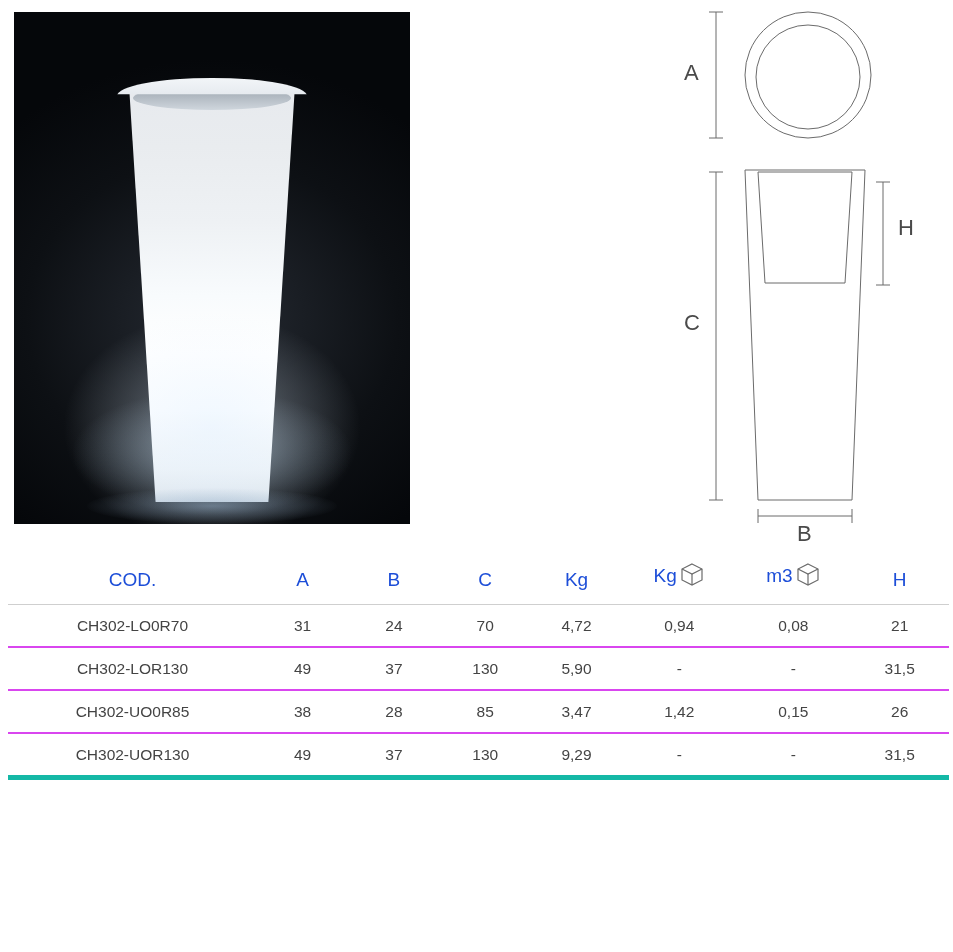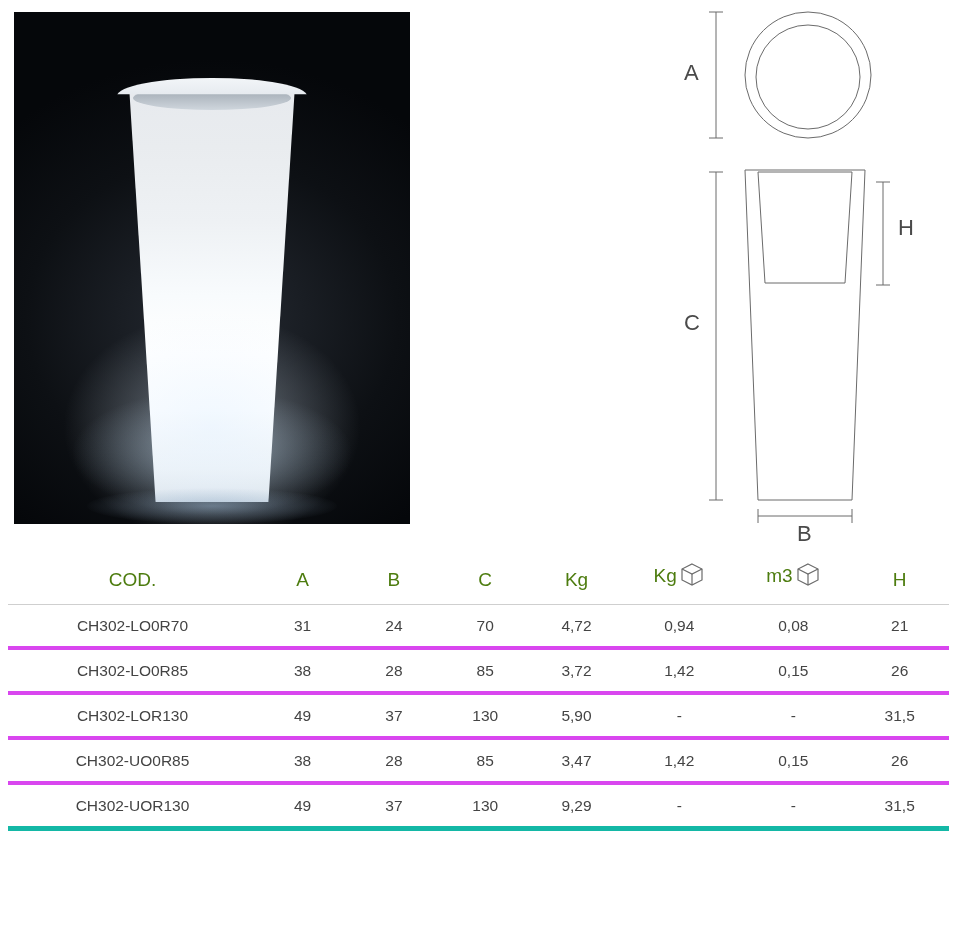--- a/index.html
+++ b/index.html
@@ -133,26 +133,26 @@
     font-weight: normal;
     text-align: center;
     font-size: 15.5px;
     color: #444;
     padding: 0;
     height: 41px;
     vertical-align: middle;
   }
   table.spec thead th {
     font-size: 19px;
-    color: #4d7c0f;
+    color: #1d4ed8;
     height: 48px;
     border-bottom: 1px solid #cfcfcf;
   }
   table.spec tbody tr {
-    border-bottom: 4px solid #d946ef;
+    border-bottom: 2px solid #d946ef;
   }
   table.spec tbody tr:last-child {
     border-bottom: 5px solid #14b8a6;
   }
   .col-cod { width: 240px; }
   .col-n { width: 88px; }
   .col-kg2 { width: 110px; }
   .col-m3 { width: 110px; }
   .col-h { width: 95px; }
   .hdr-with-icon {
@@ -265,30 +265,20 @@
         <td>CH302-LO0R70</td>
         <td>31</td>
         <td>24</td>
         <td>70</td>
         <td>4,72</td>
         <td>0,94</td>
         <td>0,08</td>
         <td>21</td>
       </tr>
       <tr>
-        <td>CH302-LO0R85</td>
-        <td>38</td>
-        <td>28</td>
-        <td>85</td>
-        <td>3,72</td>
-        <td>1,42</td>
-        <td>0,15</td>
-        <td>26</td>
-      </tr>
-      <tr>
         <td>CH302-LOR130</td>
         <td>49</td>
         <td>37</td>
         <td>130</td>
         <td>5,90</td>
         <td>-</td>
         <td>-</td>
         <td>31,5</td>
       </tr>
       <tr>

